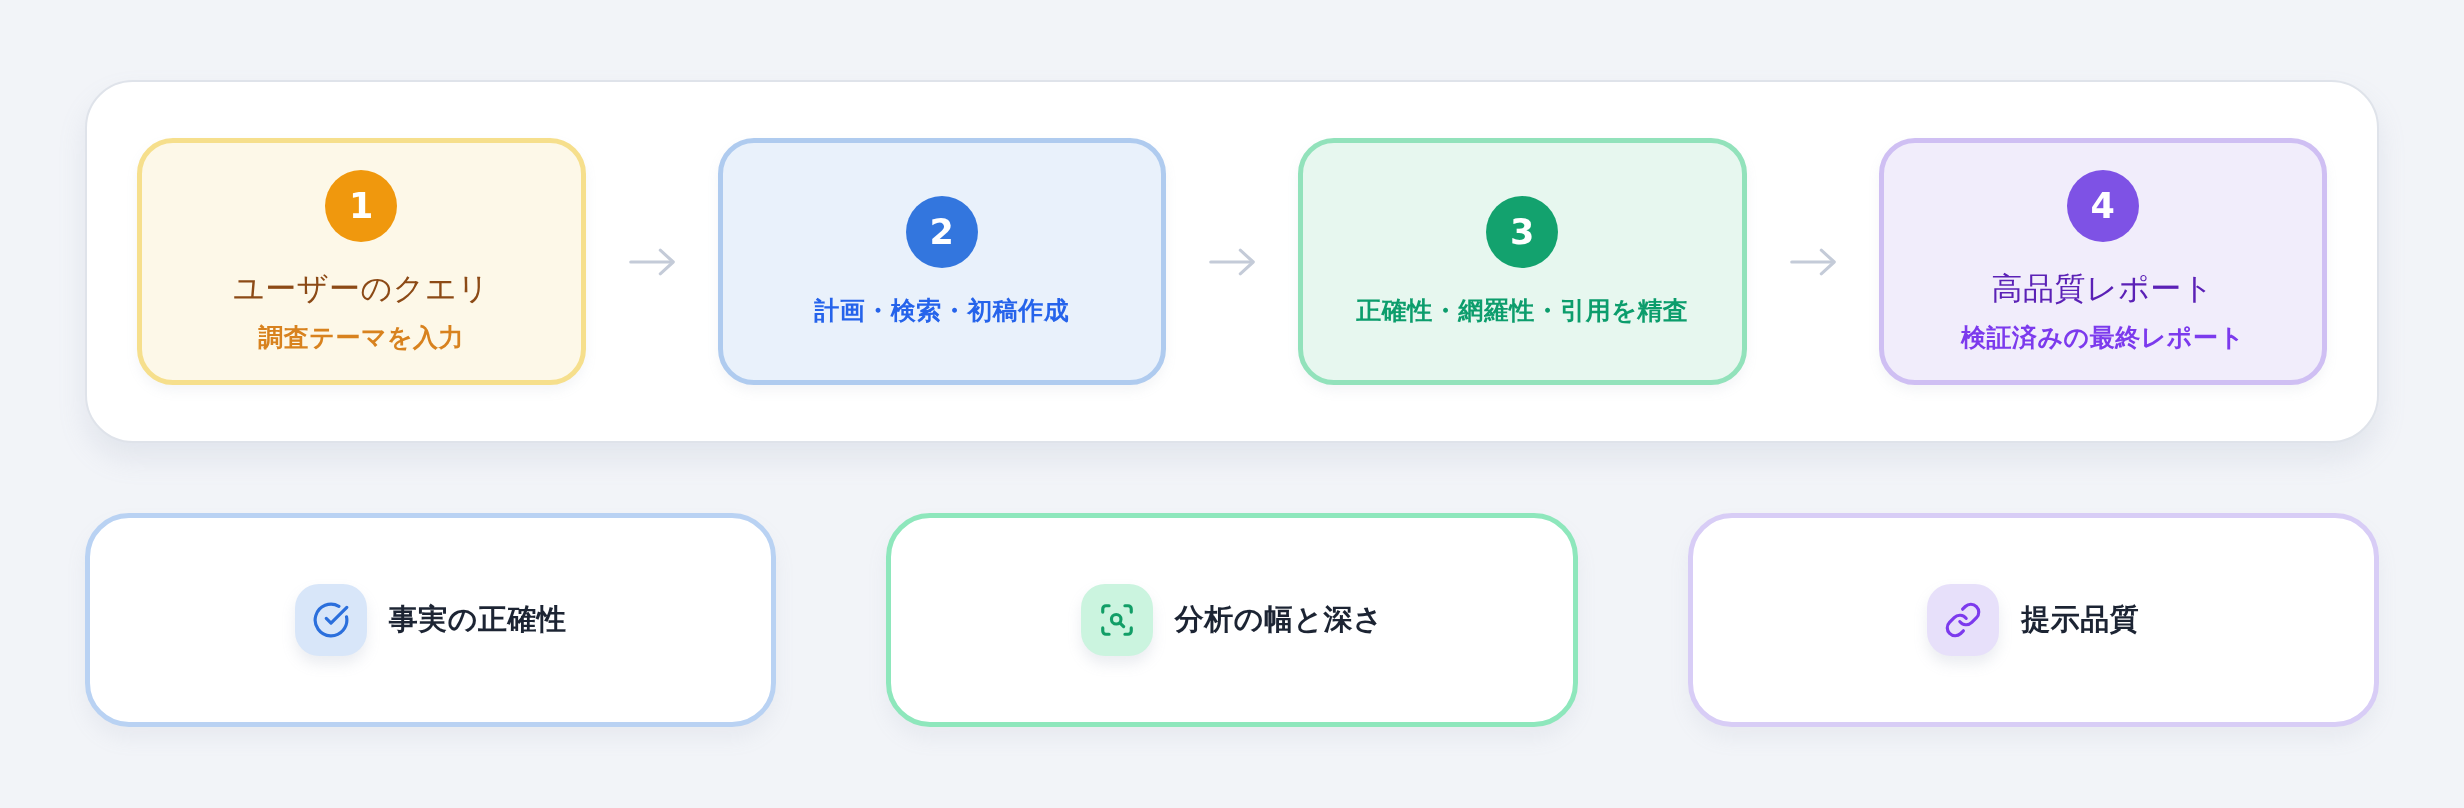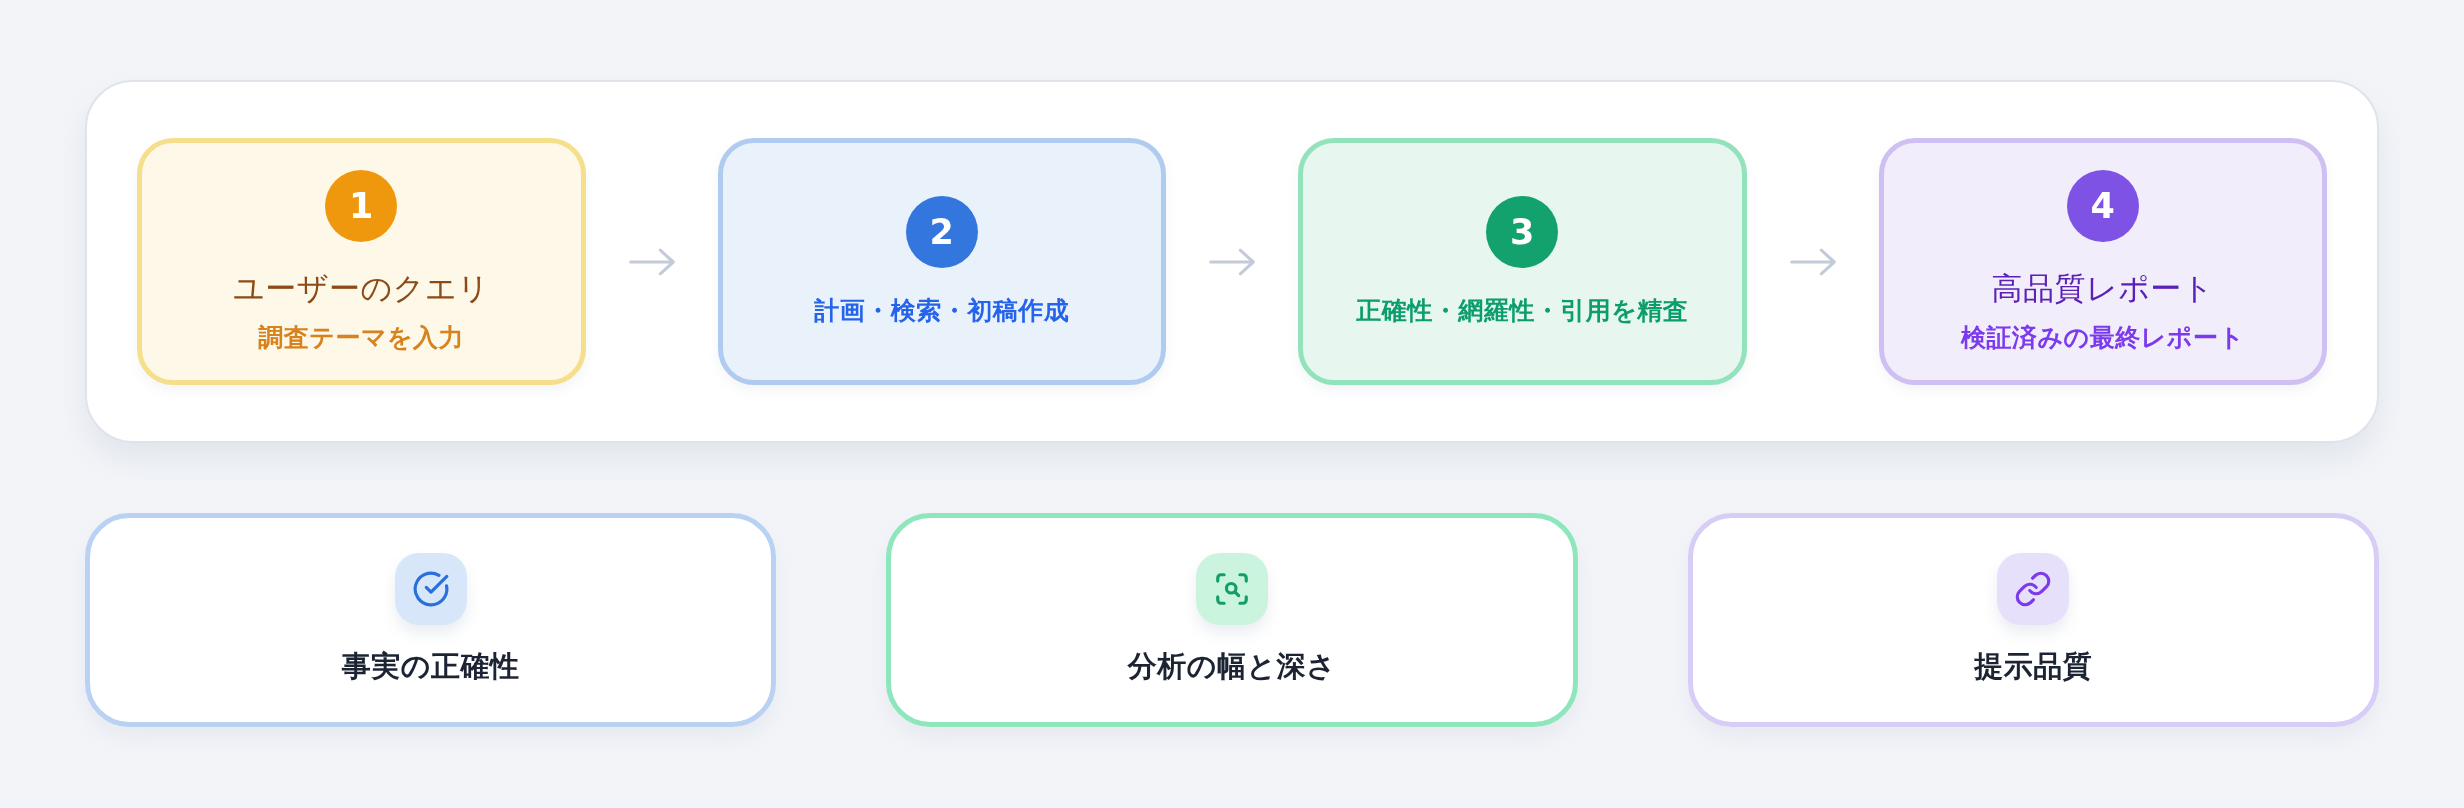--- a/index.html
+++ b/index.html
@@ -83,21 +83,21 @@
     gap: 110px;
     color: var(--label_color, #1C2433);
   }
   .criterion-card {
     flex: 1 1 0;
     height: 214px;
     background: #FFFFFF;
     border: 5px solid var(--border, #DDD);
     border-radius: 44px;
     display: flex;
-    flex-direction: column;
+    flex-direction: row;
     align-items: center;
     justify-content: center;
     gap: 22px;
     box-shadow: 0 12px 20px rgba(144, 156, 178, 0.10);
   }
   .icon-tile {
     width: 72px;
     height: 72px;
     border-radius: 24px;
     background: var(--tile, #EEE);

